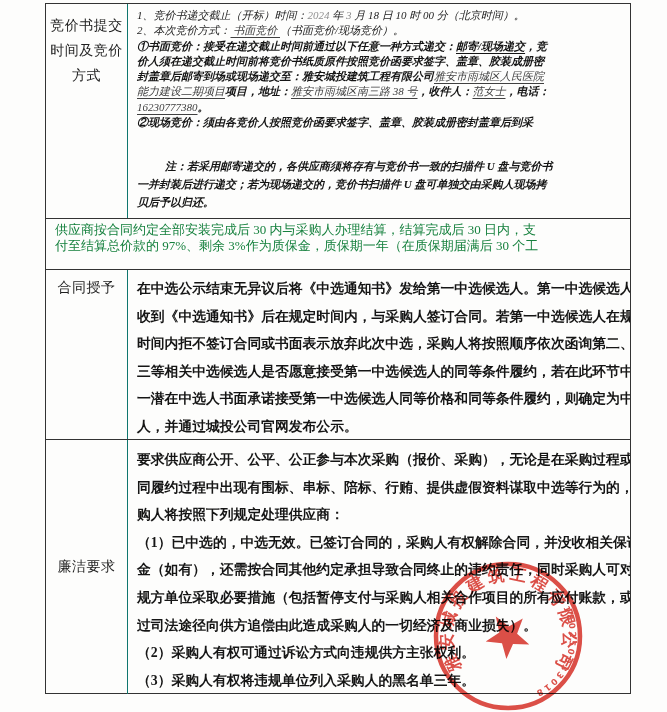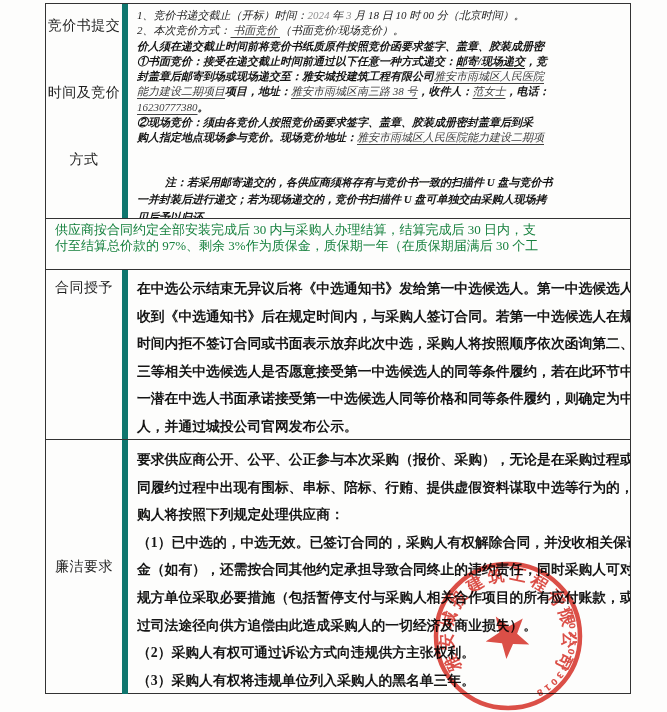--- a/index.html
+++ b/index.html
@@ -12,25 +12,24 @@
   #doc-table{
     position:absolute;left:45px;top:3px;width:586px;height:691px;
     border:1px solid #333;
     display:flex;flex-direction:column;
     box-sizing:border-box;
     background:transparent;
   }
   .trow{display:flex;box-sizing:border-box;}
   .trow + .trow{border-top:1px solid #333;}
   .hcell{
-    width:82px;flex:0 0 82px;border-right:6px solid #0f766e;
+    width:82px;flex:0 0 82px;border-right:1px solid #0f766e;
     display:flex;flex-direction:column;align-items:center;
     box-sizing:border-box;font-size:14px;color:#1f1f1f;letter-spacing:.5px;
     overflow:hidden;
-    gap:42px;
   }
   .hcell.align-top{justify-content:flex-start;padding-top:9px;}
   .hcell.align-center{justify-content:center;}
   .hline{white-space:pre;}
   .r1 .hline{line-height:25px;}
   .ccell{flex:1;box-sizing:border-box;overflow:hidden;padding:4px 6px 0 9px;}
   .line{white-space:pre;}
   .r1 .line{font-size:11px;line-height:15.3px;font-style:italic;}
   .r1 .line.note{line-height:17.6px;}
   .line.gap{margin-top:5px;}
@@ -67,27 +66,26 @@
 <div id="doc-table">
     <div class="trow r1" style="height: 214px; flex: 0 0 auto;">
       <div class="hcell align-top">
         <div class="hline">竞价书提交</div>
         <div class="hline">时间及竞价</div>
         <div class="hline">方式</div>
       </div>
       <div class="ccell">
         <div class="line"><span>1、竞价书递交截止（开标）时间：</span><span class="seg-g">2024</span><span> 年 </span><span class="seg-g">3</span><span> 月 18 日 10 时 00 分（北京时间）。</span></div>
         <div class="line"><span>2、本次竞价方式：</span><span class="seg-gu"> 书面竞价 </span><span>（书面竞价/现场竞价）。</span></div>
+        <div class="line"><span class="seg-b">①书面竞价：接受在递交截止时间前通过以下任意一种方式递交：</span><span class="seg-bu">邮寄/现场递交</span><span class="seg-b">，竞</span></div>
         <div class="line"><span class="seg-b">价人须在递交截止时间前将竞价书纸质原件按照竞价函要求签字、盖章、胶装成册密</span></div>
-        <div class="line"><span class="seg-b">①书面竞价：接受在递交截止时间前通过以下任意一种方式递交：</span><span class="seg-bu">邮寄/现场递交</span><span class="seg-b">，竞</span></div>
         <div class="line"><span class="seg-b">封盖章后邮寄到场或现场递交至：雅安城投建筑工程有限公司</span><span class="seg-gu">雅安市雨城区人民医院</span></div>
         <div class="line"><span class="seg-gu">能力建设二期项目</span><span class="seg-b">项目，地址：</span><span class="seg-gu">雅安市雨城区南三路 38 号</span><span class="seg-b">，收件人：</span><span class="seg-gu">范女士</span><span class="seg-b">，电话：</span></div>
         <div class="line"><span class="seg-gu">16230777380</span><span class="seg-b">。</span></div>
         <div class="line"><span class="seg-b">②现场竞价：须由各竞价人按照竞价函要求签字、盖章、胶装成册密封盖章后到采</span></div>
-        <div class="line"><span class="seg-b">购人指定地点现场参与竞价。现场竞价地址：</span><span class="seg-gu">雅安市雨城区人民医院能力建设二期项</span></div>
         <div class="line gap indent note"><span class="seg-b">注：若采用邮寄递交的，各供应商须将存有与竞价书一致的扫描件 U 盘与竞价书</span></div>
         <div class="line note"><span class="seg-b">一并封装后进行递交；若为现场递交的，竞价书扫描件 U 盘可单独交由采购人现场拷</span></div>
         <div class="line note"><span class="seg-b">贝后予以归还。</span></div>
       </div>
     </div>
     <div class="trow r2" style="height: 51px; flex: 0 0 auto;">
       <div class="ccell">
         <div class="line"><span>供应商按合同约定全部安装完成后 30 内与采购人办理结算，结算完成后 30 日内，支</span></div>
         <div class="line"><span>付至结算总价款的 97%、剩余 3%作为质保金，质保期一年（在质保期届满后 30 个工</span></div>
       </div>

